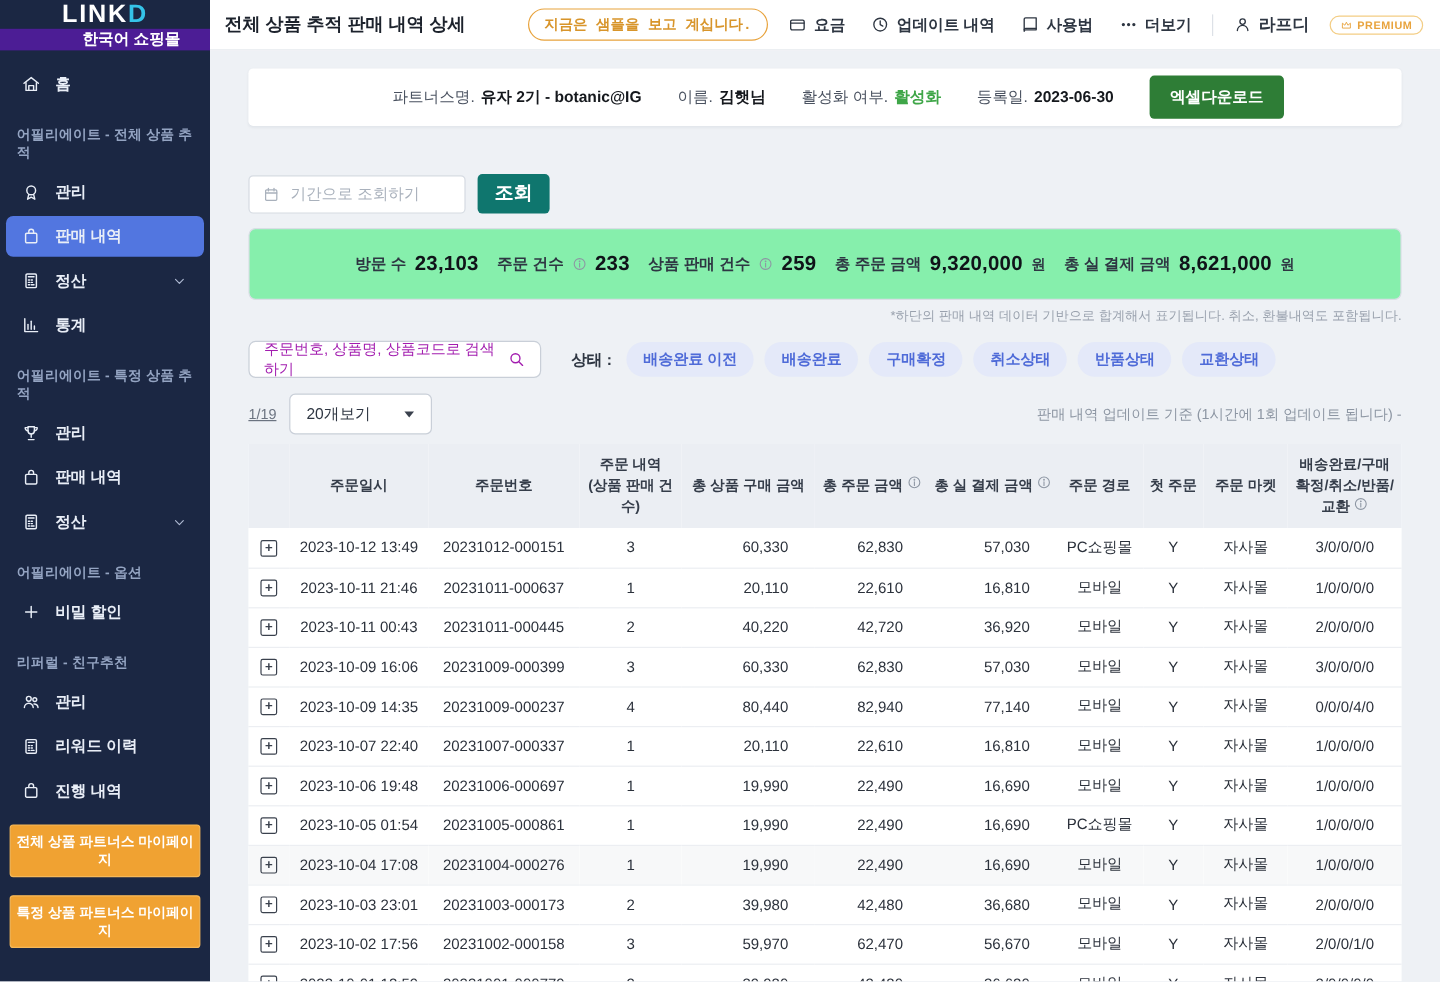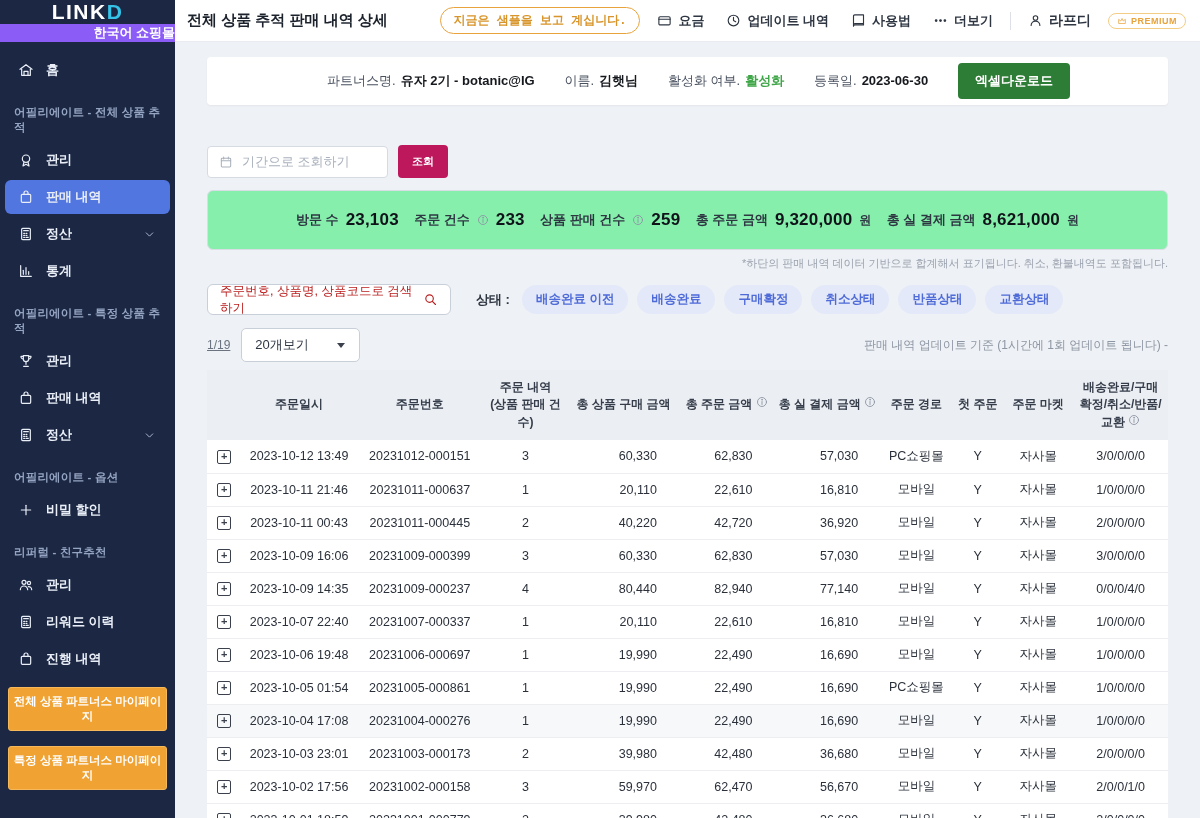--- a/index.html
+++ b/index.html
@@ -4,21 +4,21 @@
 <style>
   * { box-sizing: border-box; margin: 0; padding: 0; }
   html,body { width:1200px; height:818px; overflow:hidden; }
   body { font-family:"Liberation Sans", sans-serif; background:#eef1f5; color:#2b313b; }
   .app { display:flex; width:1200px; height:818px; }
 
   
   .sidebar { width:175px; background:#1b2743; flex-shrink:0; display:flex; flex-direction:column; overflow:hidden; }
   .logo { height:40px; display:flex; align-items:flex-start; justify-content:center; font-size:21px; font-weight:bold; color:#ffffff; letter-spacing:1.5px; }
   .logo .d { color:#35c3e8; }
-  .shopband { height:29px; background:#8b5cf6; color:#fff; font-size:13px; font-weight:bold; display:flex; align-items:center; justify-content:flex-end;padding-left:44px; }
+  .shopband { height:29px; background:#4c1d95; color:#fff; font-size:13px; font-weight:bold; display:flex; align-items:center; justify-content:center;padding-left:44px; }
   .nav { padding:8px 0 4px 0; flex:1; }
   .nav-item { display:flex; align-items:center; gap:12px; margin:3px 5px; padding:8px 6px 8px 13px; border-radius:6px; font-size:13px; font-weight:600; color:#e9eef7; cursor:pointer; }
   .nav-item.active { background:#5276e0; }
   .nav-section { padding:15px 6px 5px 14px; font-size:11.5px; font-weight:600; color:#94a4c2; letter-spacing:0.2px; }
   .icon { display:inline-flex; align-items:center; justify-content:center; }
   .icon svg { display:block; }
   .nav-item .chev { margin-left:auto; margin-right:8px; color:#aeb9d2; }
   .side-btns { padding:4px 8px 14px 8px; }
   .side-btn { display:block; width:100%; background:#f0a232; border:1px solid #f6b858; color:#fff; font-family:inherit; font-weight:bold; font-size:11.5px; padding:6px 2px; border-radius:3px; margin-bottom:15px; cursor:pointer; }
 
@@ -35,32 +35,32 @@
   .content { flex:1; padding:15px 32px 0 32px; overflow:hidden; }
 
   .info-card { background:#fff; border-radius:4px; height:48px; box-shadow:0 1px 2px rgba(20,30,50,.05); display:flex; align-items:center; justify-content:space-between; padding:0 98px 0 120px; }
   .info-field { font-size:13px; color:#4a5260; white-space:nowrap; }
   .info-field b { color:#15181d; margin-left:5px; }
   .info-field b.green { color:#3fa648; }
   .excel-btn { background:#2e7d36; color:#fff; border:none; border-radius:4px; font-family:inherit; font-weight:bold; font-size:13px; padding:9px 17px; cursor:pointer; }
 
   .filter-row { margin-top:40px; display:flex; gap:10px; align-items:center; }
   .date-input { width:181px; height:32px; background:#fff; border:1px solid #d6dbe2; border-radius:4px; display:flex; align-items:center; gap:9px; padding:0 11px; font-size:13px; color:#a9b1bc; cursor:text; }
-  .lookup-btn { background:#be185d; color:#fff; border:none; border-radius:4px; font-family:inherit; font-weight:bold; font-size:11px; height:33px; padding:0 14px; cursor:pointer; }
+  .lookup-btn { background:#0f766e; color:#fff; border:none; border-radius:4px; font-family:inherit; font-weight:bold; font-size:16px; height:33px; padding:0 14px; cursor:pointer; }
 
   .stats-card { margin-top:12px; background:#86efac; border:1px solid #d9dee5; border-radius:6px; height:60px; display:flex; align-items:center; justify-content:space-between; padding:0 88px; }
   .stat { display:flex; align-items:center; gap:7px; font-size:13px; font-weight:600; color:#2e3642; white-space:nowrap; }
   .stat .value { font-size:17px; font-weight:bold; color:#101319; letter-spacing:0.2px; }
   .stat .unit { font-size:12px; font-weight:600; color:#2e3642; }
   .info-i { color:#8d96a3; }
 
   .note { margin-top:6px; text-align:right; font-size:11px; color:#9aa2ae; }
 
   .search-row { margin-top:13px; display:flex; align-items:center; gap:12px; }
-  .search-input { width:244px; height:31px; background:#fff; border:1px solid #c9cfd8; border-radius:6px; display:flex; align-items:center; justify-content:space-between; padding:0 12px; font-size:12.5px; color:#b91c1c; cursor:text; }
+  .search-input { width:244px; height:31px; background:#fff; border:1px solid #c9cfd8; border-radius:6px; display:flex; align-items:center; justify-content:space-between; padding:0 12px; font-size:12.5px; color:#a21caf; cursor:text; }
   .status-label { margin-left:13px; font-size:13px; font-weight:bold; color:#2e3642; }
   .chips { display:flex; gap:9px; }
   .chip { background:#e4e9f9; color:#4f6bd8; border-radius:15px; padding:6px 14px; font-size:12.5px; font-weight:600; cursor:pointer; white-space:nowrap; }
 
   .page-row { margin-top:13px; display:flex; align-items:center; gap:11px; }
   .page-count { font-size:12px; color:#6b7380;text-decoration:underline; }
   .per-page { background:#fff; border:1px solid #c9cfd8; border-radius:5px; padding:7px 13px; font-size:13px; color:#2e3642; display:flex; align-items:center; gap:27px; cursor:pointer; }
   .per-page .caret { color:#3a414d; }
   .update-note { margin-left:auto; font-size:12px; color:#8d96a3; }
 

